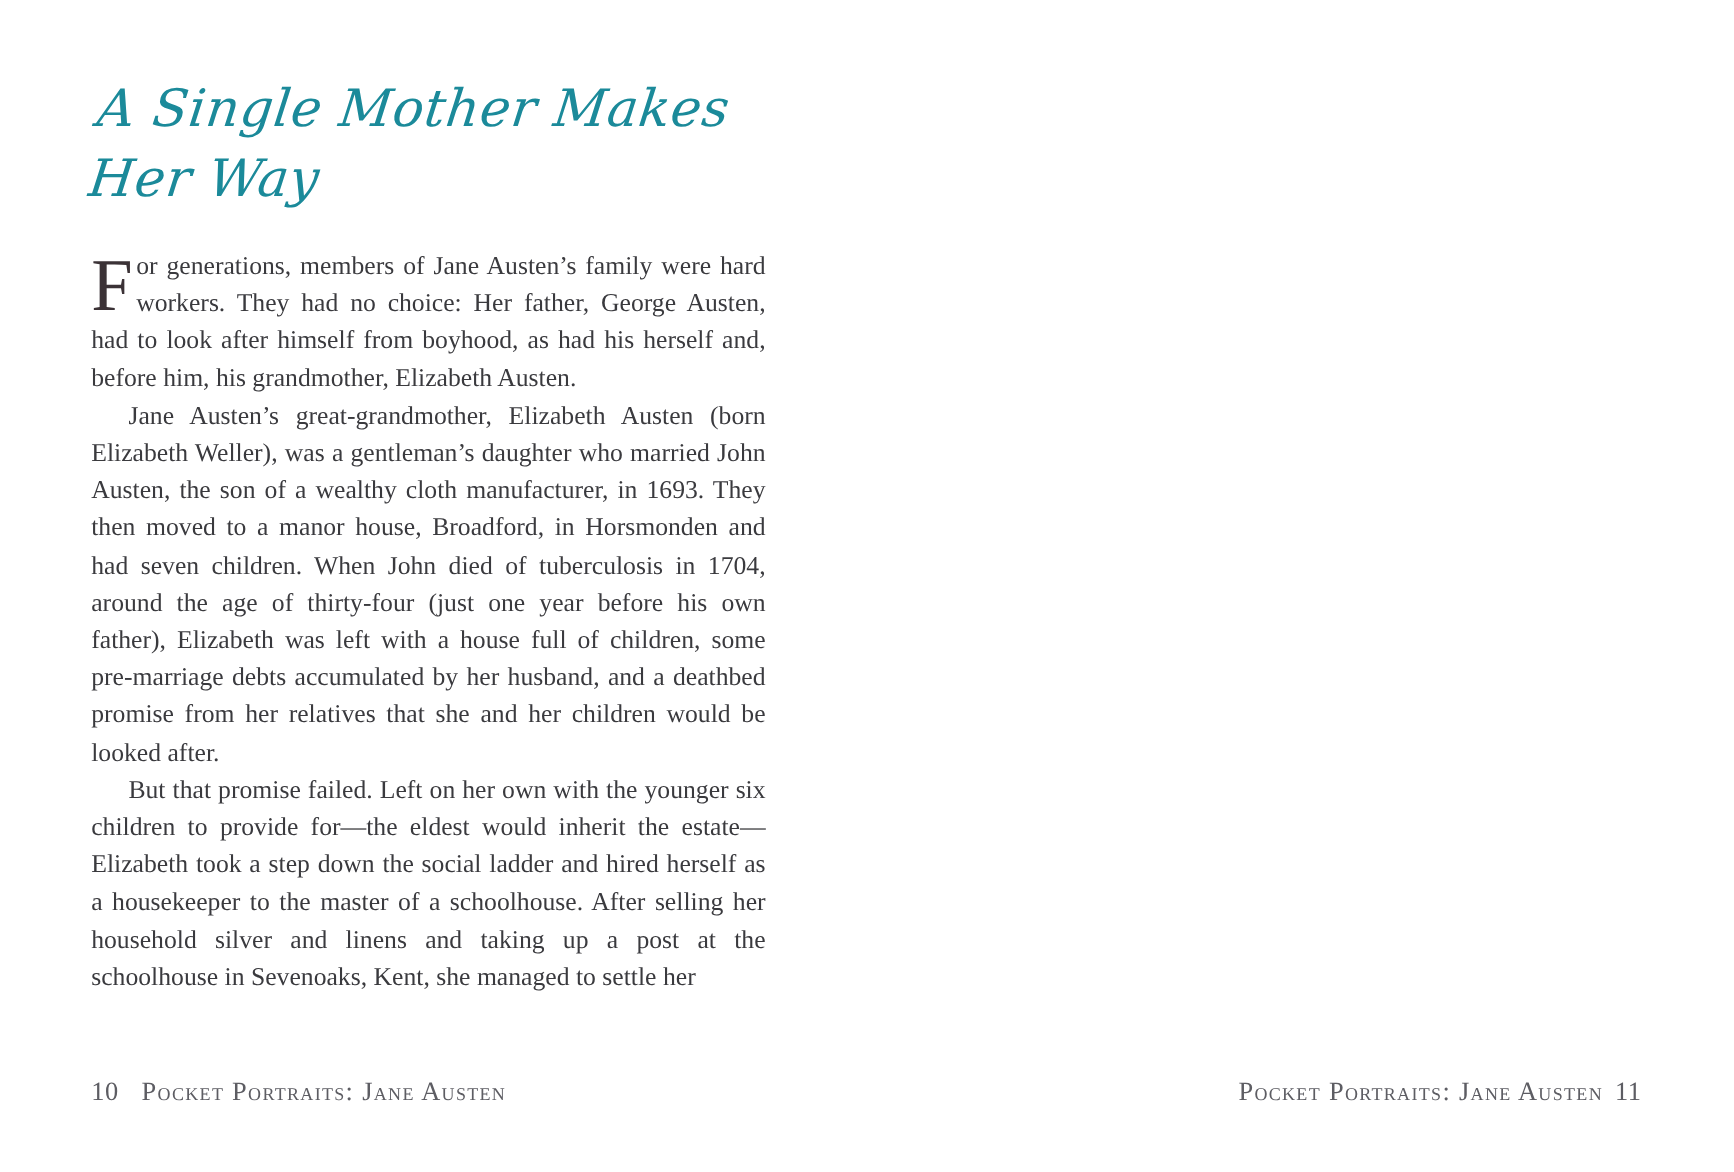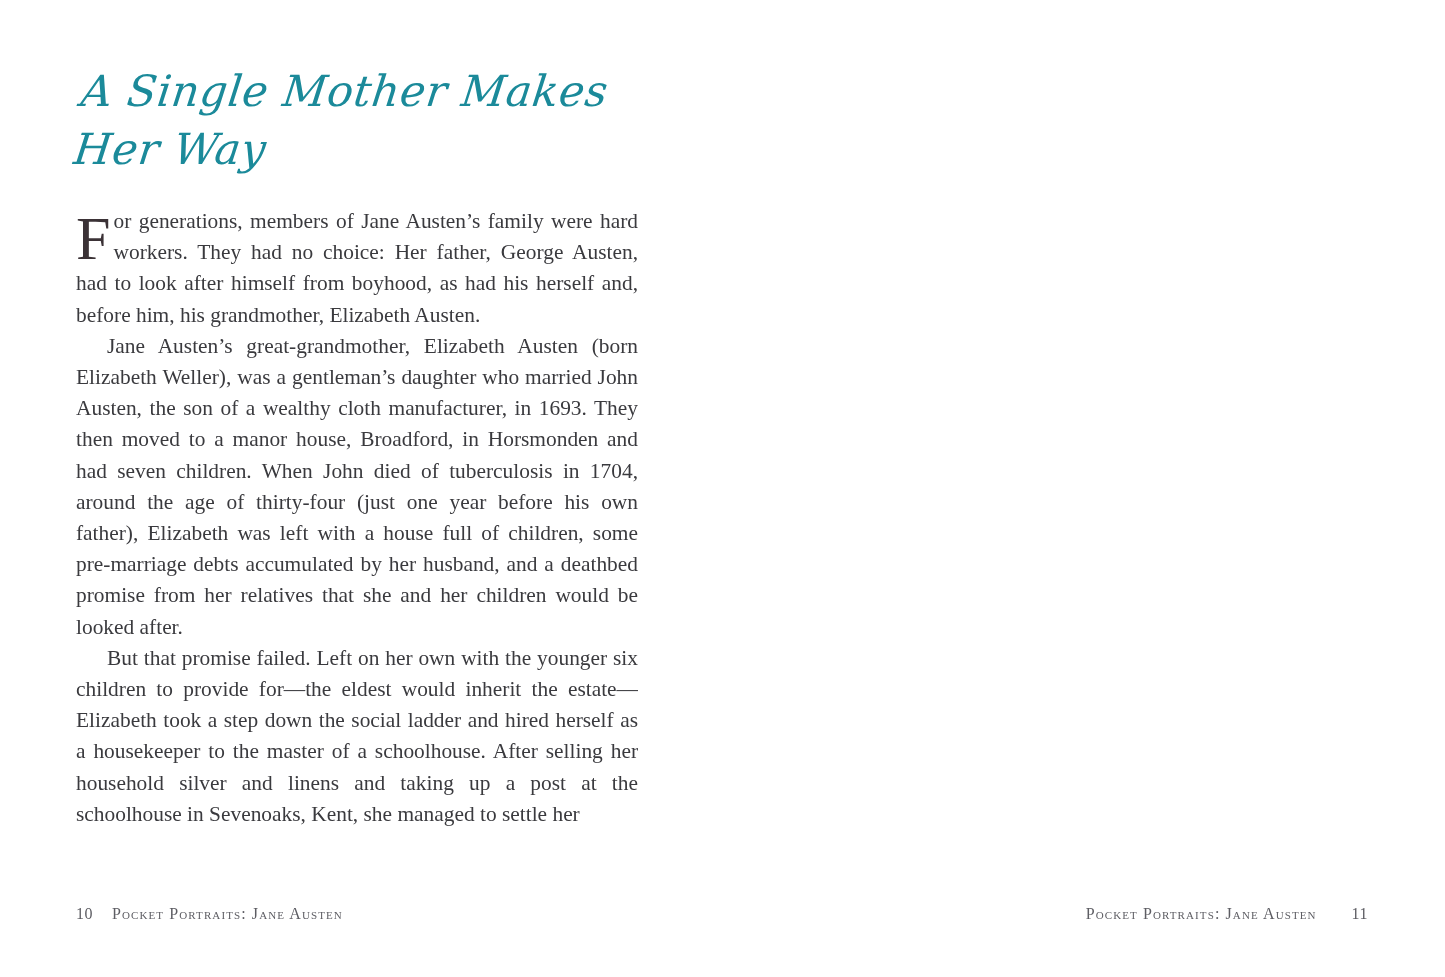--- a/index.html
+++ b/index.html
@@ -76,34 +76,34 @@
     margin-top: 2px;
     color: #3b3236;
     font-weight: 400;
   }
 
   
   .footer {
     position: absolute;
     bottom: 54px;
     font-family: "Liberation Serif", serif;
-    font-size: 16px;
+    font-size: 22px;
     letter-spacing: 1.1px;
     color: #5d5d63;
     font-variant: small-caps;
     white-space: nowrap;
   }
   .footer-left  { left: 76px; }
   .footer-right { right: 76px; }
   .footer .pageno {
     font-variant: normal;
     letter-spacing: 0.5px;
   }
   .footer-left .pageno  { margin-right: 19px; }
-  .footer-right .pageno { margin-left: 35px; }
+  .footer-right .pageno { margin-left: 10px; }
 </style>
 </head>
 <body>
 
 <div class="spread">
 
   <div class="page page-left">
 
     <div class="chapter-title">
       <span class="tline">A Single Mother Makes</span>

